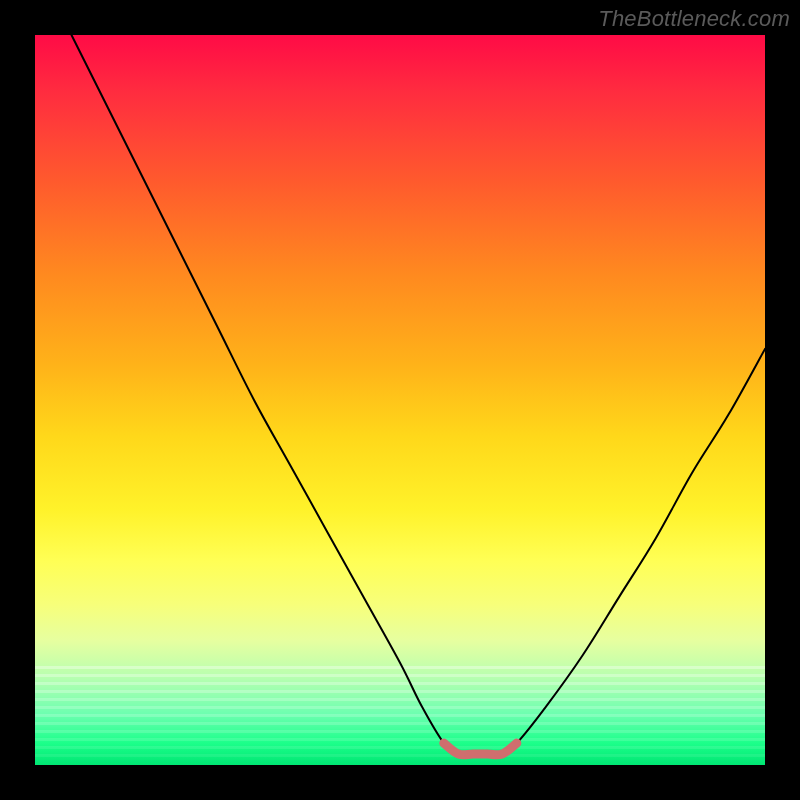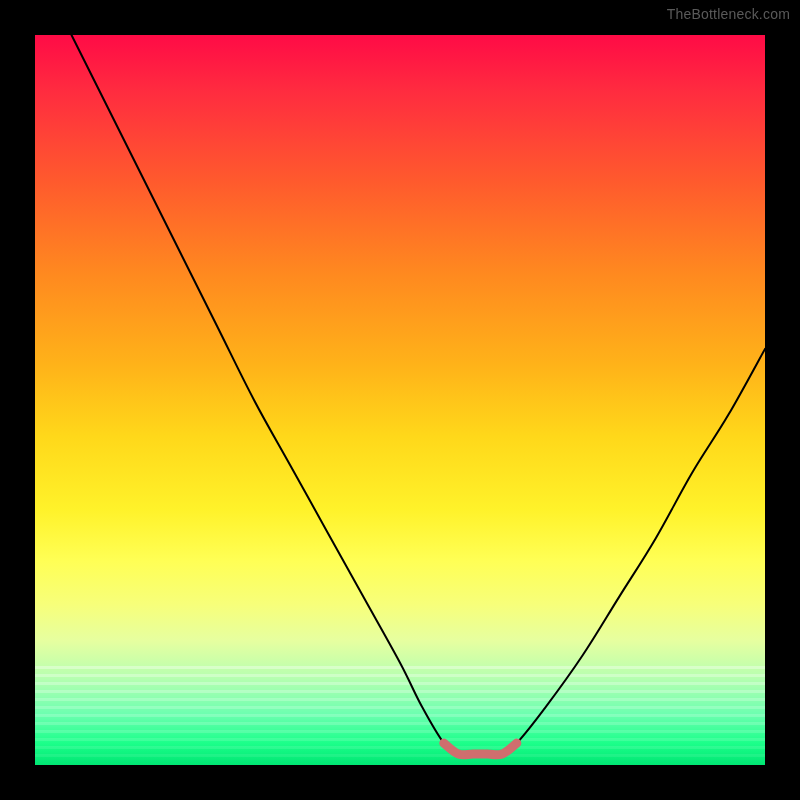--- a/index.html
+++ b/index.html
@@ -49,24 +49,25 @@
     position: absolute;
     left: 0;
     right: 0;
     height: 3px;
   }
   .watermark {
     position: absolute;
     top: 6px;
     right: 10px;
     color: #5a5a5a;
-    font-size: 14px;
+    font-size: 22px;
     letter-spacing: 0.2px;
     font-weight: 500;
     user-select: none;
+    font-style: italic;
   }
   svg.curve {
     position: absolute;
     inset: 0;
   }
 </style>
 </head>
 <body>
 
 <div class="frame">

